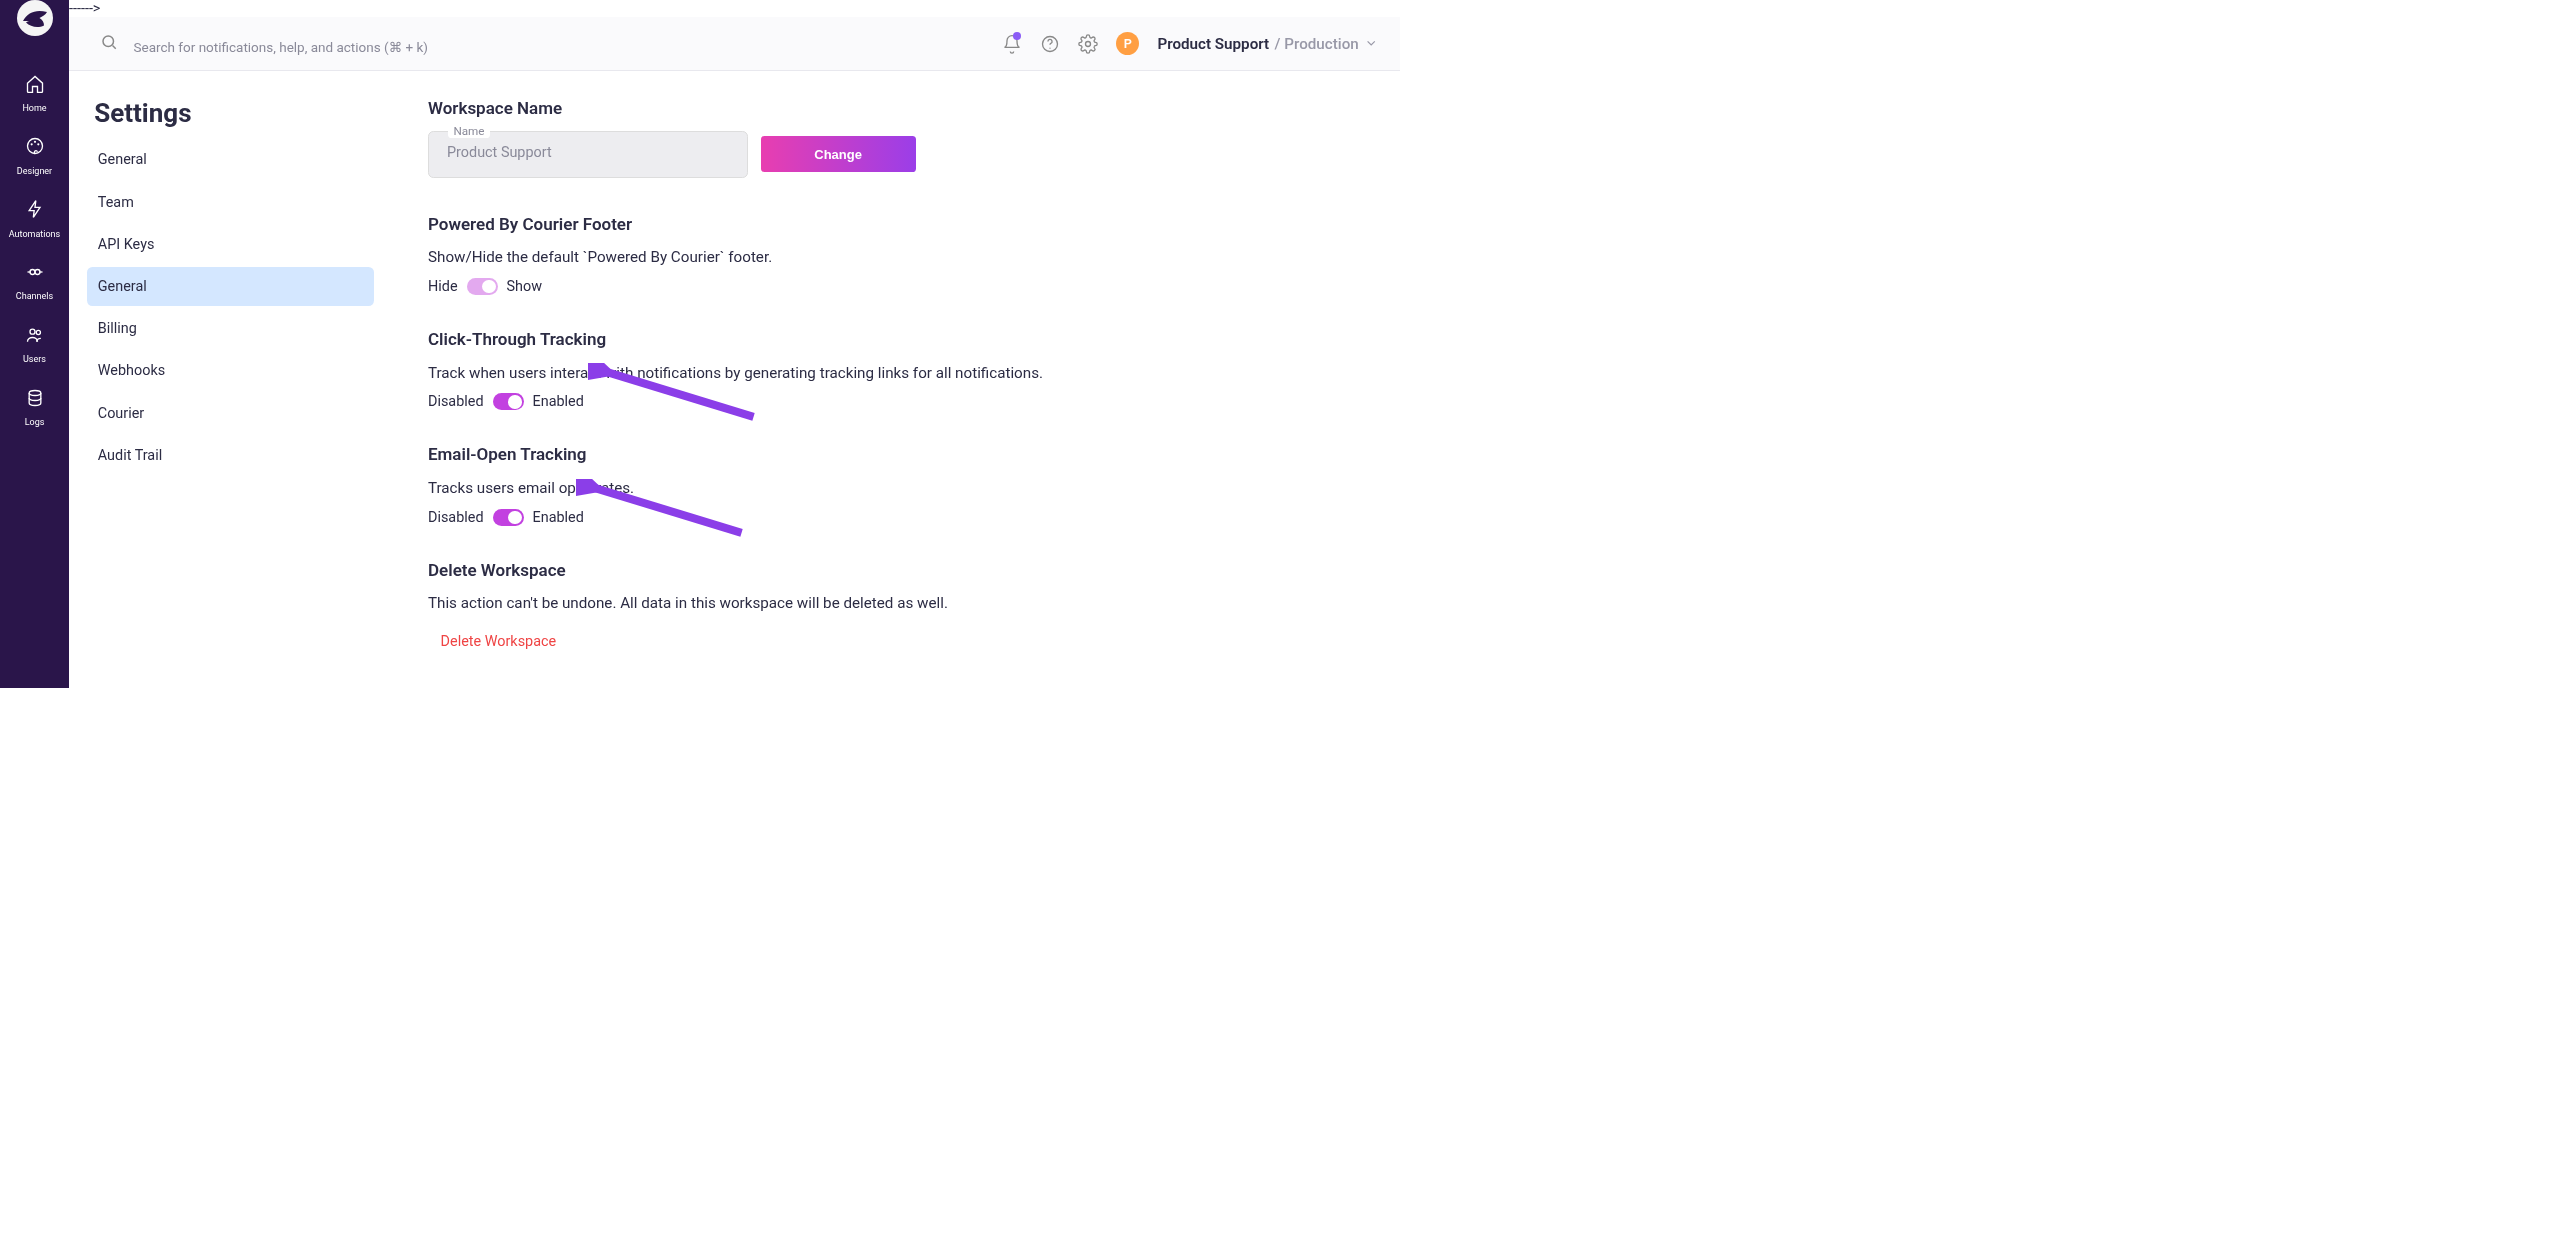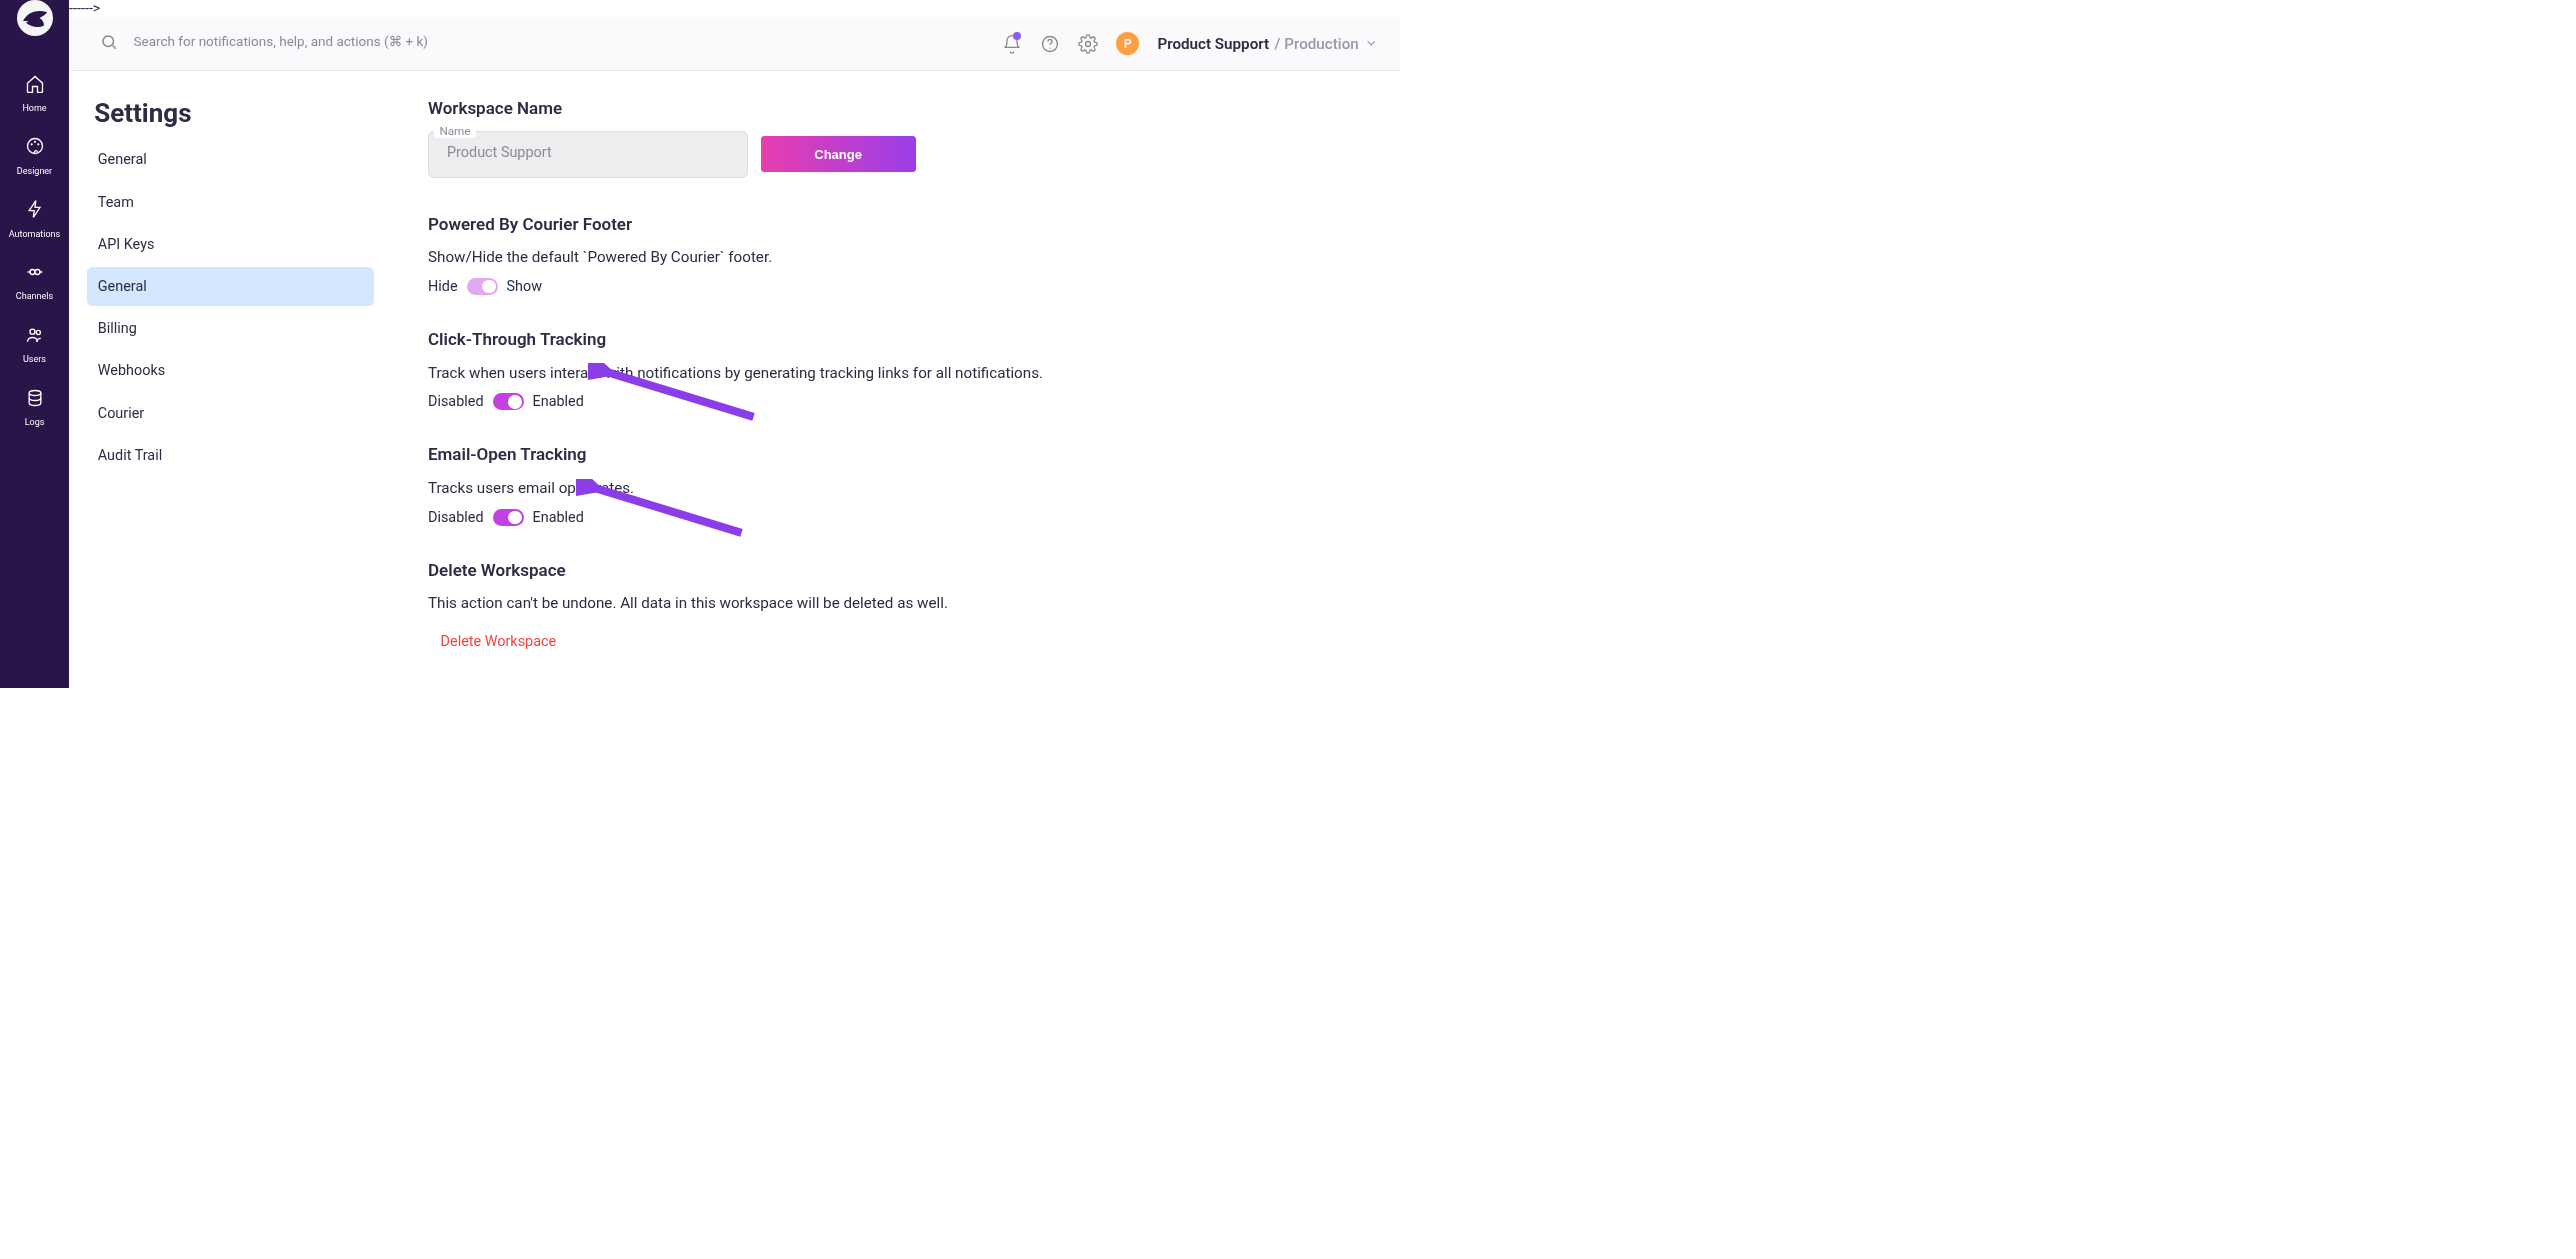--- a/index.html
+++ b/index.html
@@ -72,21 +72,21 @@
       border-bottom: 0.9px solid #e8e8ee;
       background: #fafafc;
       display: flex;
       align-items: center;
       padding: 0 21.5px 0 30.5px;
       gap: 16px;
     }
     .search-wrap {
       flex: 1;
       display: flex;
-      align-items: flex-start;
+      align-items: flex-end;
       gap: 16px;
     }
     .search-wrap svg {
       width: 18px;
       height: 18px;
       stroke: #888;
       fill: none;
       stroke-width: 2;
     }
     .search-placeholder {
@@ -217,21 +217,21 @@
       height: 47px;
       background: #ededf0;
       border: 0.9px solid #ddd;
       border-radius: 5.4px;
       padding: 12.6px 18px 5.4px;
       position: relative;
     }
     .name-input-label {
       position: absolute;
       top: -7.2px;
-      left: 5px;
+      left: 19px;
       background: #fff;
       padding: 0 5.4px;
       font-size: 11.7px;
       color: #8a8a99;
       border-radius: 3.6px;
     }
     .name-input-val {
       color: #8a8a99;
       font-size: 14.4px;
     }

